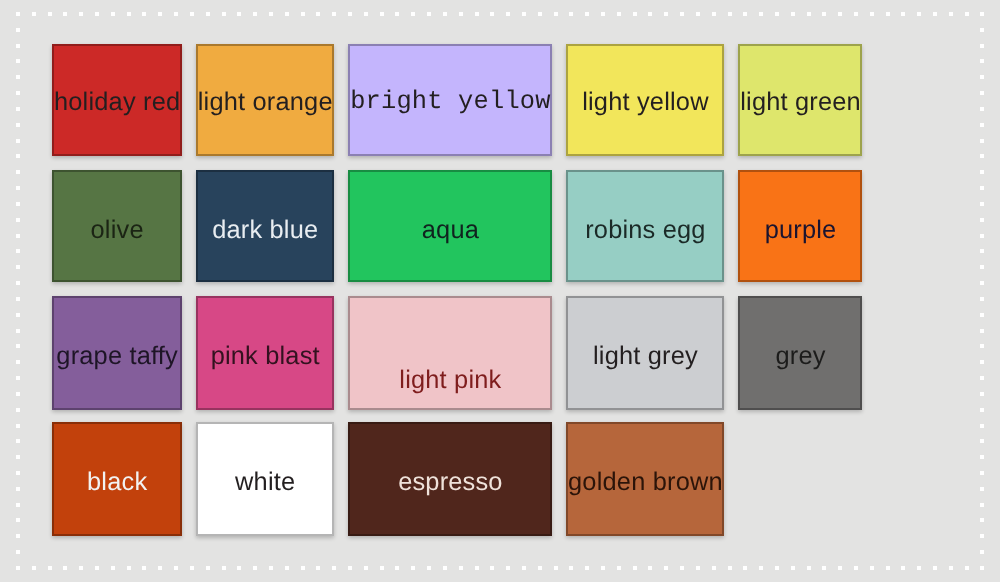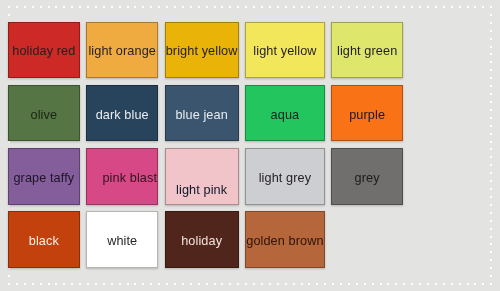--- a/index.html
+++ b/index.html
@@ -16,21 +16,21 @@
   .frame .hrule{position:absolute;left:0;width:484.2px;height:2px;
     background:repeating-linear-gradient(to right,#fff 0 2px,rgba(255,255,255,0) 2px 7.906px);}
   .frame .hrule.top{top:0;}
   .frame .hrule.bottom{top:277px;}
   .frame .vrule{position:absolute;top:0;width:2px;height:279.5px;
     background:repeating-linear-gradient(to bottom,#fff 0 2px,rgba(255,255,255,0) 2px 7.914px);}
   .frame .vrule.left{left:0;}
   .frame .vrule.right{left:482px;}
 
   
-  #grid{position:absolute;left:8px;top:21.5px;width:395px;height:246.5px;
+  #grid{position:absolute;left:26px;top:21.5px;width:395px;height:246.5px;
     display:grid;grid-template-columns:repeat(5,1fr);grid-template-rows:repeat(4,1fr);
     gap:6.7px;}
   .swatch{position:relative;display:flex;align-items:center;justify-content:center;
     box-sizing:border-box;border:1px solid rgba(0,0,0,0.29);
     box-shadow:0 1px 2px rgba(0,0,0,0.21);}
   .swatch-label{font-size:12.7px;line-height:1;letter-spacing:0.1px;
     position:relative;top:2px;white-space:nowrap;
     -webkit-font-smoothing:antialiased;transform:translateZ(0);}
 </style>
 </head>
@@ -46,69 +46,69 @@
   </div>
 
   <div id="grid">
 
     <div class="swatch" style="background-color: rgb(204, 41, 39);">
       <span class="swatch-label" style="color: rgb(35, 31, 32);">holiday red</span>
     </div>
     <div class="swatch" style="background-color: rgb(240, 171, 64);">
       <span class="swatch-label" style="color: rgb(35, 31, 32);">light orange</span>
     </div>
-    <div class="swatch" style="background-color: #eab308;">
+    <div class="swatch" style="background-color: #c4b5fd; font-family: Liberation Mono, monospace;">
       <span class="swatch-label" style="color: rgb(35, 31, 32);">bright yellow</span>
     </div>
     <div class="swatch" style="background-color: rgb(242, 230, 91);">
       <span class="swatch-label" style="color: rgb(35, 31, 32);">light yellow</span>
     </div>
     <div class="swatch" style="background-color: rgb(222, 230, 108);">
       <span class="swatch-label" style="color: rgb(35, 31, 32);">light green</span>
     </div>
 
     <div class="swatch" style="background-color: rgb(86, 117, 68);">
       <span class="swatch-label" style="color: rgb(27, 36, 20);">olive</span>
     </div>
     <div class="swatch" style="background-color: rgb(40, 67, 92);">
       <span class="swatch-label" style="color: rgb(232, 237, 241);">dark blue</span>
     </div>
-    <div class="swatch" style="background-color: rgb(58, 85, 109);">
-      <span class="swatch-label" style="color: rgb(232, 237, 241);">blue jean</span>
-    </div>
     <div class="swatch" style="background-color: #22c55e; text-align: right;">
       <span class="swatch-label" style="color: rgb(16, 35, 31);">aqua</span>
+    </div>
+    <div class="swatch" style="background-color: rgb(150, 206, 196);">
+      <span class="swatch-label" style="color: rgb(27, 42, 39);">robins egg</span>
     </div>
 
     <div class="swatch" style="background-color: #f97316;">
       <span class="swatch-label" style="color: rgb(26, 20, 48);">purple</span>
     </div>
     <div class="swatch" style="background-color: rgb(132, 94, 155);">
       <span class="swatch-label" style="color: rgb(30, 21, 38); text-align: right;">grape taffy</span>
     </div>
-    <div class="swatch" style="background-color: rgb(215, 72, 134); justify-content: flex-end;">
+    <div class="swatch" style="background-color: rgb(215, 72, 134);">
       <span class="swatch-label" style="color: rgb(51, 18, 31);">pink blast</span>
     </div>
     <div class="swatch" style="background-color: rgb(240, 196, 200);">
-      <span class="swatch-label" style="color: #0f172a; margin-top: 24px;">light pink</span>
+      <span class="swatch-label" style="color: #7f1d1d; margin-top: 24px;">light pink</span>
     </div>
     <div class="swatch" style="background-color: rgb(204, 206, 209);">
       <span class="swatch-label" style="color: rgb(35, 31, 32);">light grey</span>
     </div>
 
     <div class="swatch" style="background-color: rgb(112, 111, 110); text-align: center;">
       <span class="swatch-label" style="color: rgb(28, 28, 27);">grey</span>
     </div>
     <div class="swatch" style="background-color: #c2410c;">
       <span class="swatch-label" style="color: rgb(242, 242, 242);">black</span>
     </div>
     <div class="swatch" style="background-color: rgb(255, 255, 255);">
       <span class="swatch-label" style="color: rgb(35, 31, 32);">white</span>
     </div>
     <div class="swatch" style="background-color: rgb(80, 38, 28);">
-      <span class="swatch-label" style="color: rgb(239, 226, 218);">holiday</span>
+      <span class="swatch-label" style="color: rgb(239, 226, 218);">espresso</span>
     </div>
     <div class="swatch" style="background-color: rgb(182, 102, 59);">
       <span class="swatch-label" style="color: rgb(43, 20, 9); text-align: center;">golden brown</span>
     </div>
 
   </div>
 </div>
 
 </body></html>

